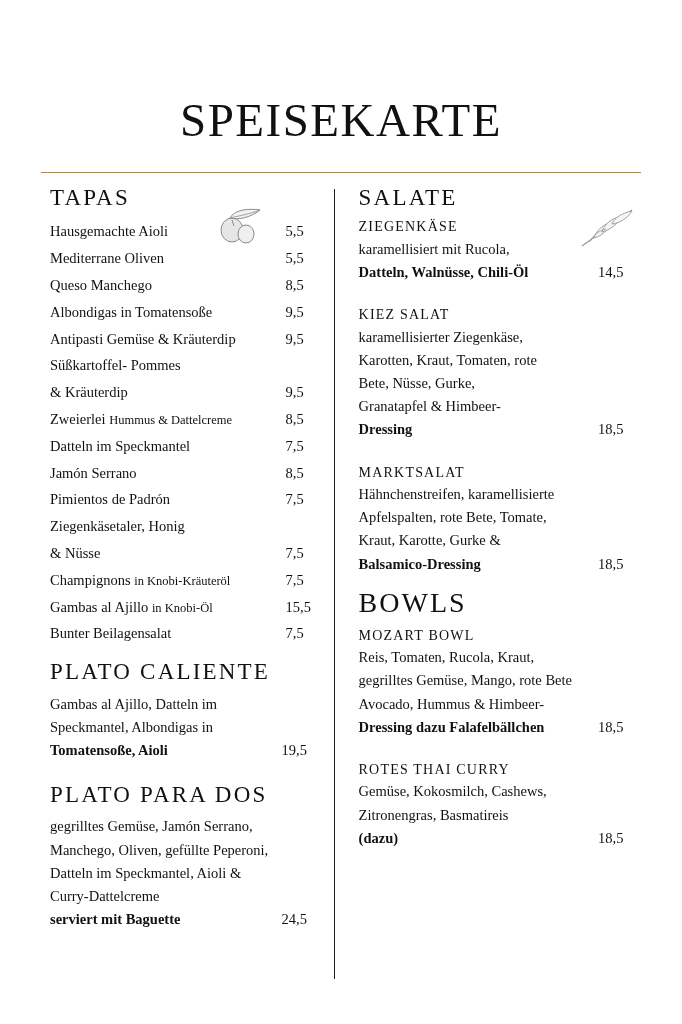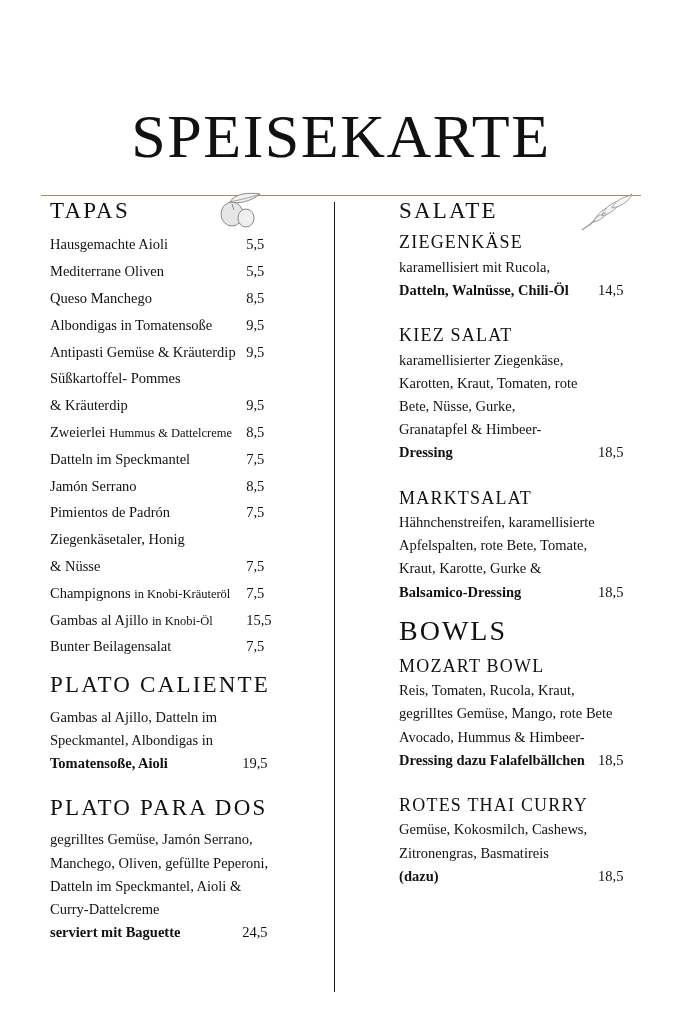--- a/index.html
+++ b/index.html
@@ -18,39 +18,39 @@
   .page {
     width: 682px;
     height: 1024px;
     box-sizing: border-box;
     padding: 0 40px;
     position: relative;
   }
   .title {
     text-align: center;
     font-family: "Liberation Serif", serif;
-    font-size: 62px;
+    font-size: 47px;
     letter-spacing: 1.5px;
     font-weight: 400;
-    margin: 0;
-    padding-top: 105px;
+    margin: 16px;
+    padding-top: 81px;
     line-height: 1;
   }
   .rule {
     margin-top: 28px;
     height: 1px;
     background: #b08a5a;
     width: 600px;
     margin-left: auto;
     margin-right: auto;
   }
   .columns {
     display: flex;
+    margin-top: 10px;
     position: relative;
-    gap: 40px;
   }
   .col-left {
     width: 300px;
     padding-right: 8px;
     box-sizing: border-box;
   }
   .divider {
     width: 1px;
     background: #1c1c1c;
     margin: 6px 14px 0 0;
@@ -65,21 +65,21 @@
     letter-spacing: 2.2px;
     font-weight: 400;
     margin: 2px 0 8px 10px;
     line-height: 1.1;
   }
   .section-head.big {
     font-size: 28px;
     letter-spacing: 2px;
   }
   .sub-head {
-    font-size: 18px;
+    font-size: 14px;
     letter-spacing: 1.2px;
     margin: 0 0 2px 10px;
     line-height: 1.25;
   }
   .item {
     display: flex;
     align-items: flex-end;
     margin: 0 0 0 10px;
     line-height: 1.85;
     font-size: 14.5px;

